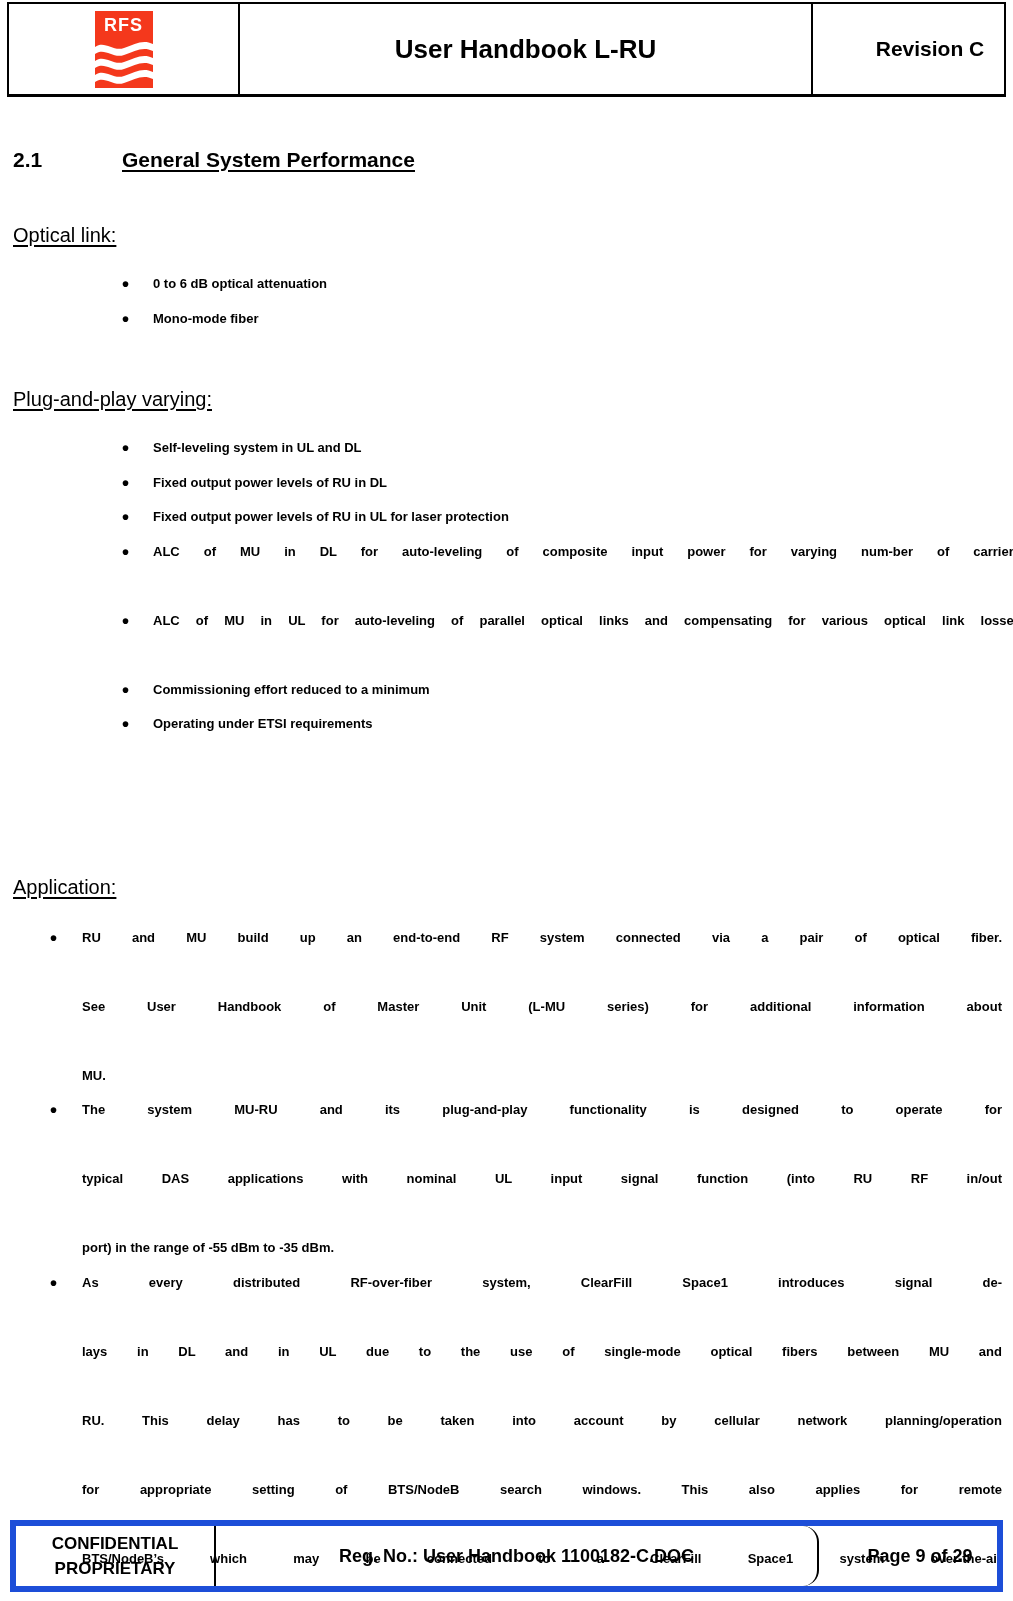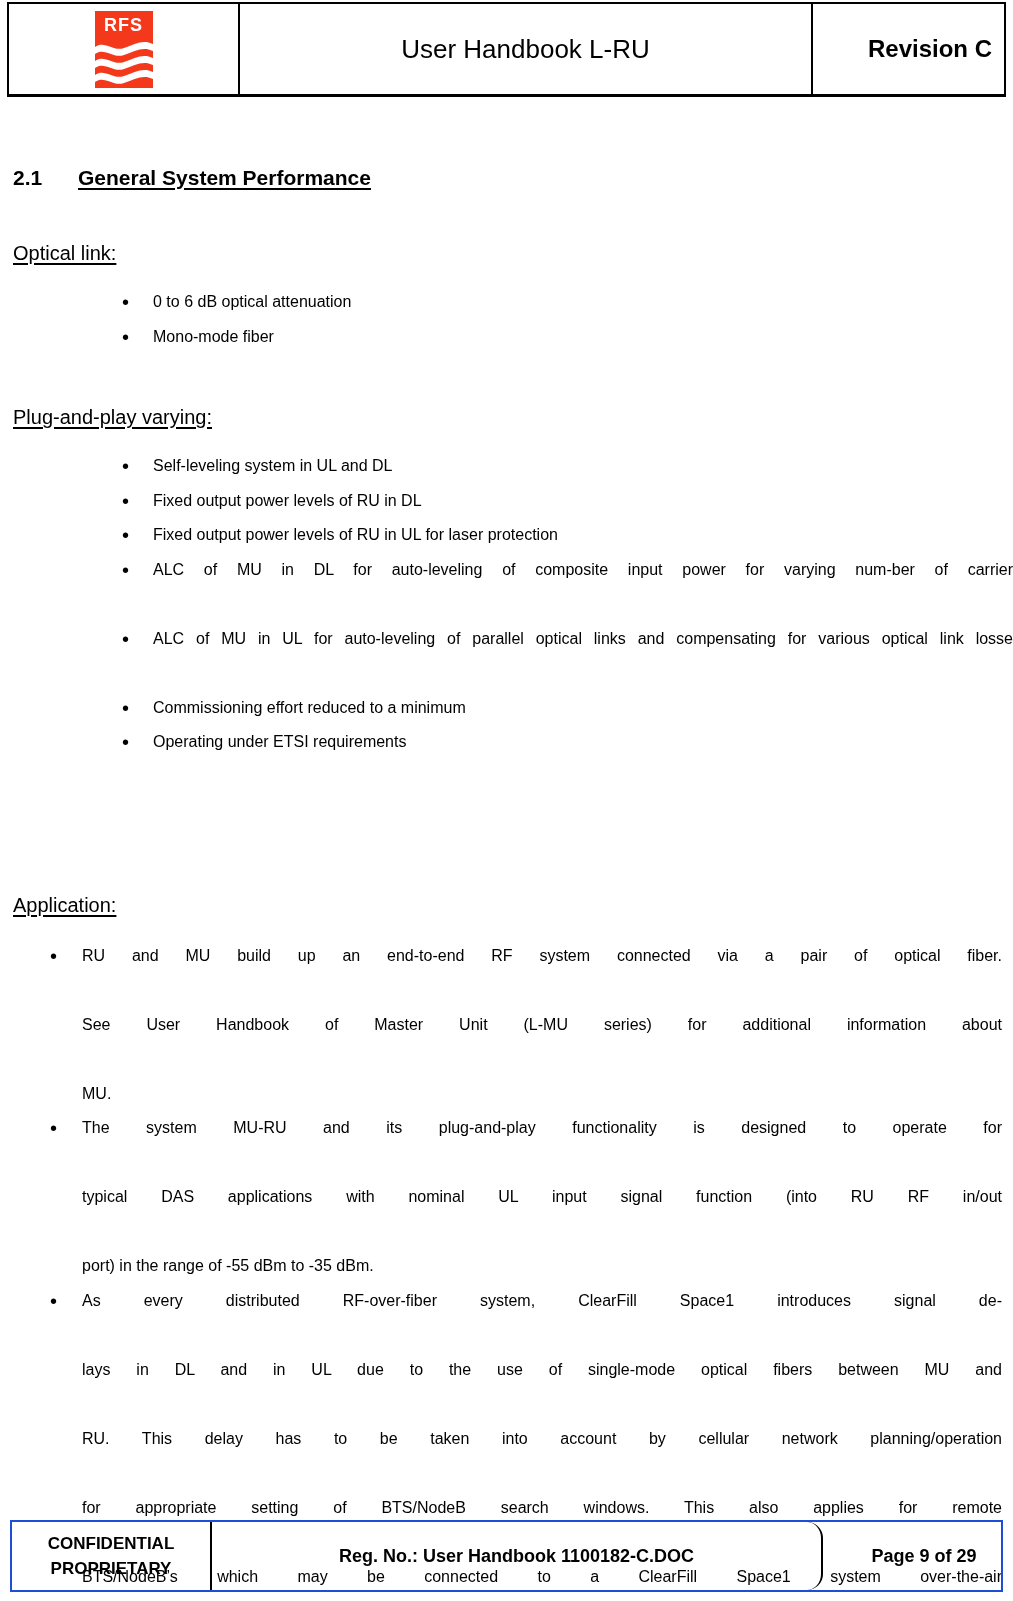--- a/index.html
+++ b/index.html
@@ -48,25 +48,25 @@
   }
   .header-cell-title {
     flex: 1 1 auto;
     border-right: 2px solid #000;
   }
   .header-cell-revision {
     width: 191px;
   }
   .header-title-text {
     font-size: 26px;
-    font-weight: normal;
+    font-weight: bold;
     letter-spacing: 0px;
   }
   .header-revision-text {
-    font-size: 24px;
+    font-size: 21px;
     font-weight: bold;
     margin-left: 43px;
   }
 
   
   .logo {
     position: relative;
     width: 58px;
     height: 77px;
     background: #f4381c;
@@ -98,21 +98,22 @@
     position: absolute;
     left: 13px;
     top: 110px;
     width: 988px;
   }
   .section-heading {
     display: flex;
     align-items: baseline;
     font-size: 21px;
     font-weight: bold;
-    margin: 56px 0 0 0;
+    margin: 38px 0 0 0;
+    gap: 44px;
   }
   .section-number {
     width: 65px;
     flex: 0 0 65px;
   }
   .section-title {
     text-decoration: underline;
     text-underline-offset: 3px;
   }
   .subhead {
@@ -135,24 +136,25 @@
   .bullets.indent-deep {
     margin-top: 20px;
     margin-left: 109px;
   }
   .bullets.indent-shallow {
     margin-top: 22px;
     margin-left: 37px;
   }
   .bullet-item {
     position: relative;
-    font-size: 16px;
+    font-size: 13px;
     line-height: 34.5px;
     padding-left: 31px;
     margin: 0;
+    font-weight: bold;
   }
   .bullets.indent-shallow .bullet-item {
     padding-left: 32px;
     text-align: justify;
     margin-bottom: 0px;
   }
   .bullet-item::before {
     content: "\2022";
     position: absolute;
     left: 0;
@@ -178,21 +180,21 @@
     text-align: left;
   }
 
   
   .footer-table {
     position: absolute;
     left: 10px;
     top: 1520px;
     width: 993px;
     height: 72px;
-    border: 2px solid #1d4ed8;
+    border: 6px solid #1d4ed8;
     box-sizing: border-box;
     display: flex;
     align-items: stretch;
   }
   .footer-cell {
     display: flex;
     align-items: center;
     justify-content: center;
     box-sizing: border-box;
     font-weight: bold;

